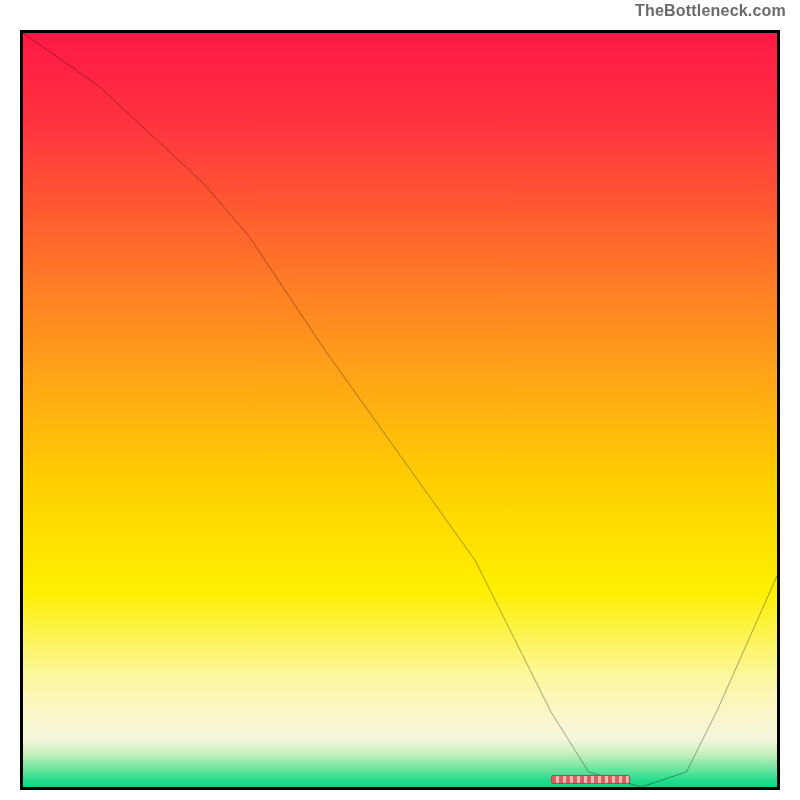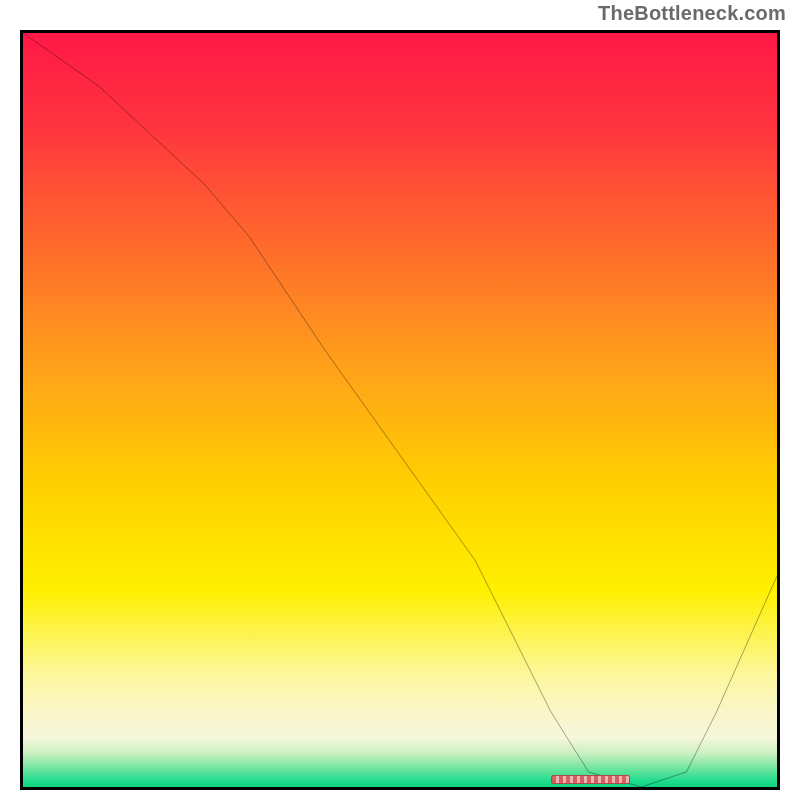--- a/index.html
+++ b/index.html
@@ -13,21 +13,21 @@
   }
   .wrap {
     position: relative;
     width: 800px;
     height: 800px;
   }
   .watermark {
     position: absolute;
     top: 2px;
     right: 14px;
-    font-size: 20px;
+    font-size: 16px;
     font-weight: 600;
     color: #6a6a6a;
     letter-spacing: 0.2px;
   }
   .plot-frame {
     position: absolute;
     left: 20px;
     top: 30px;
     width: 760px;
     height: 760px;

